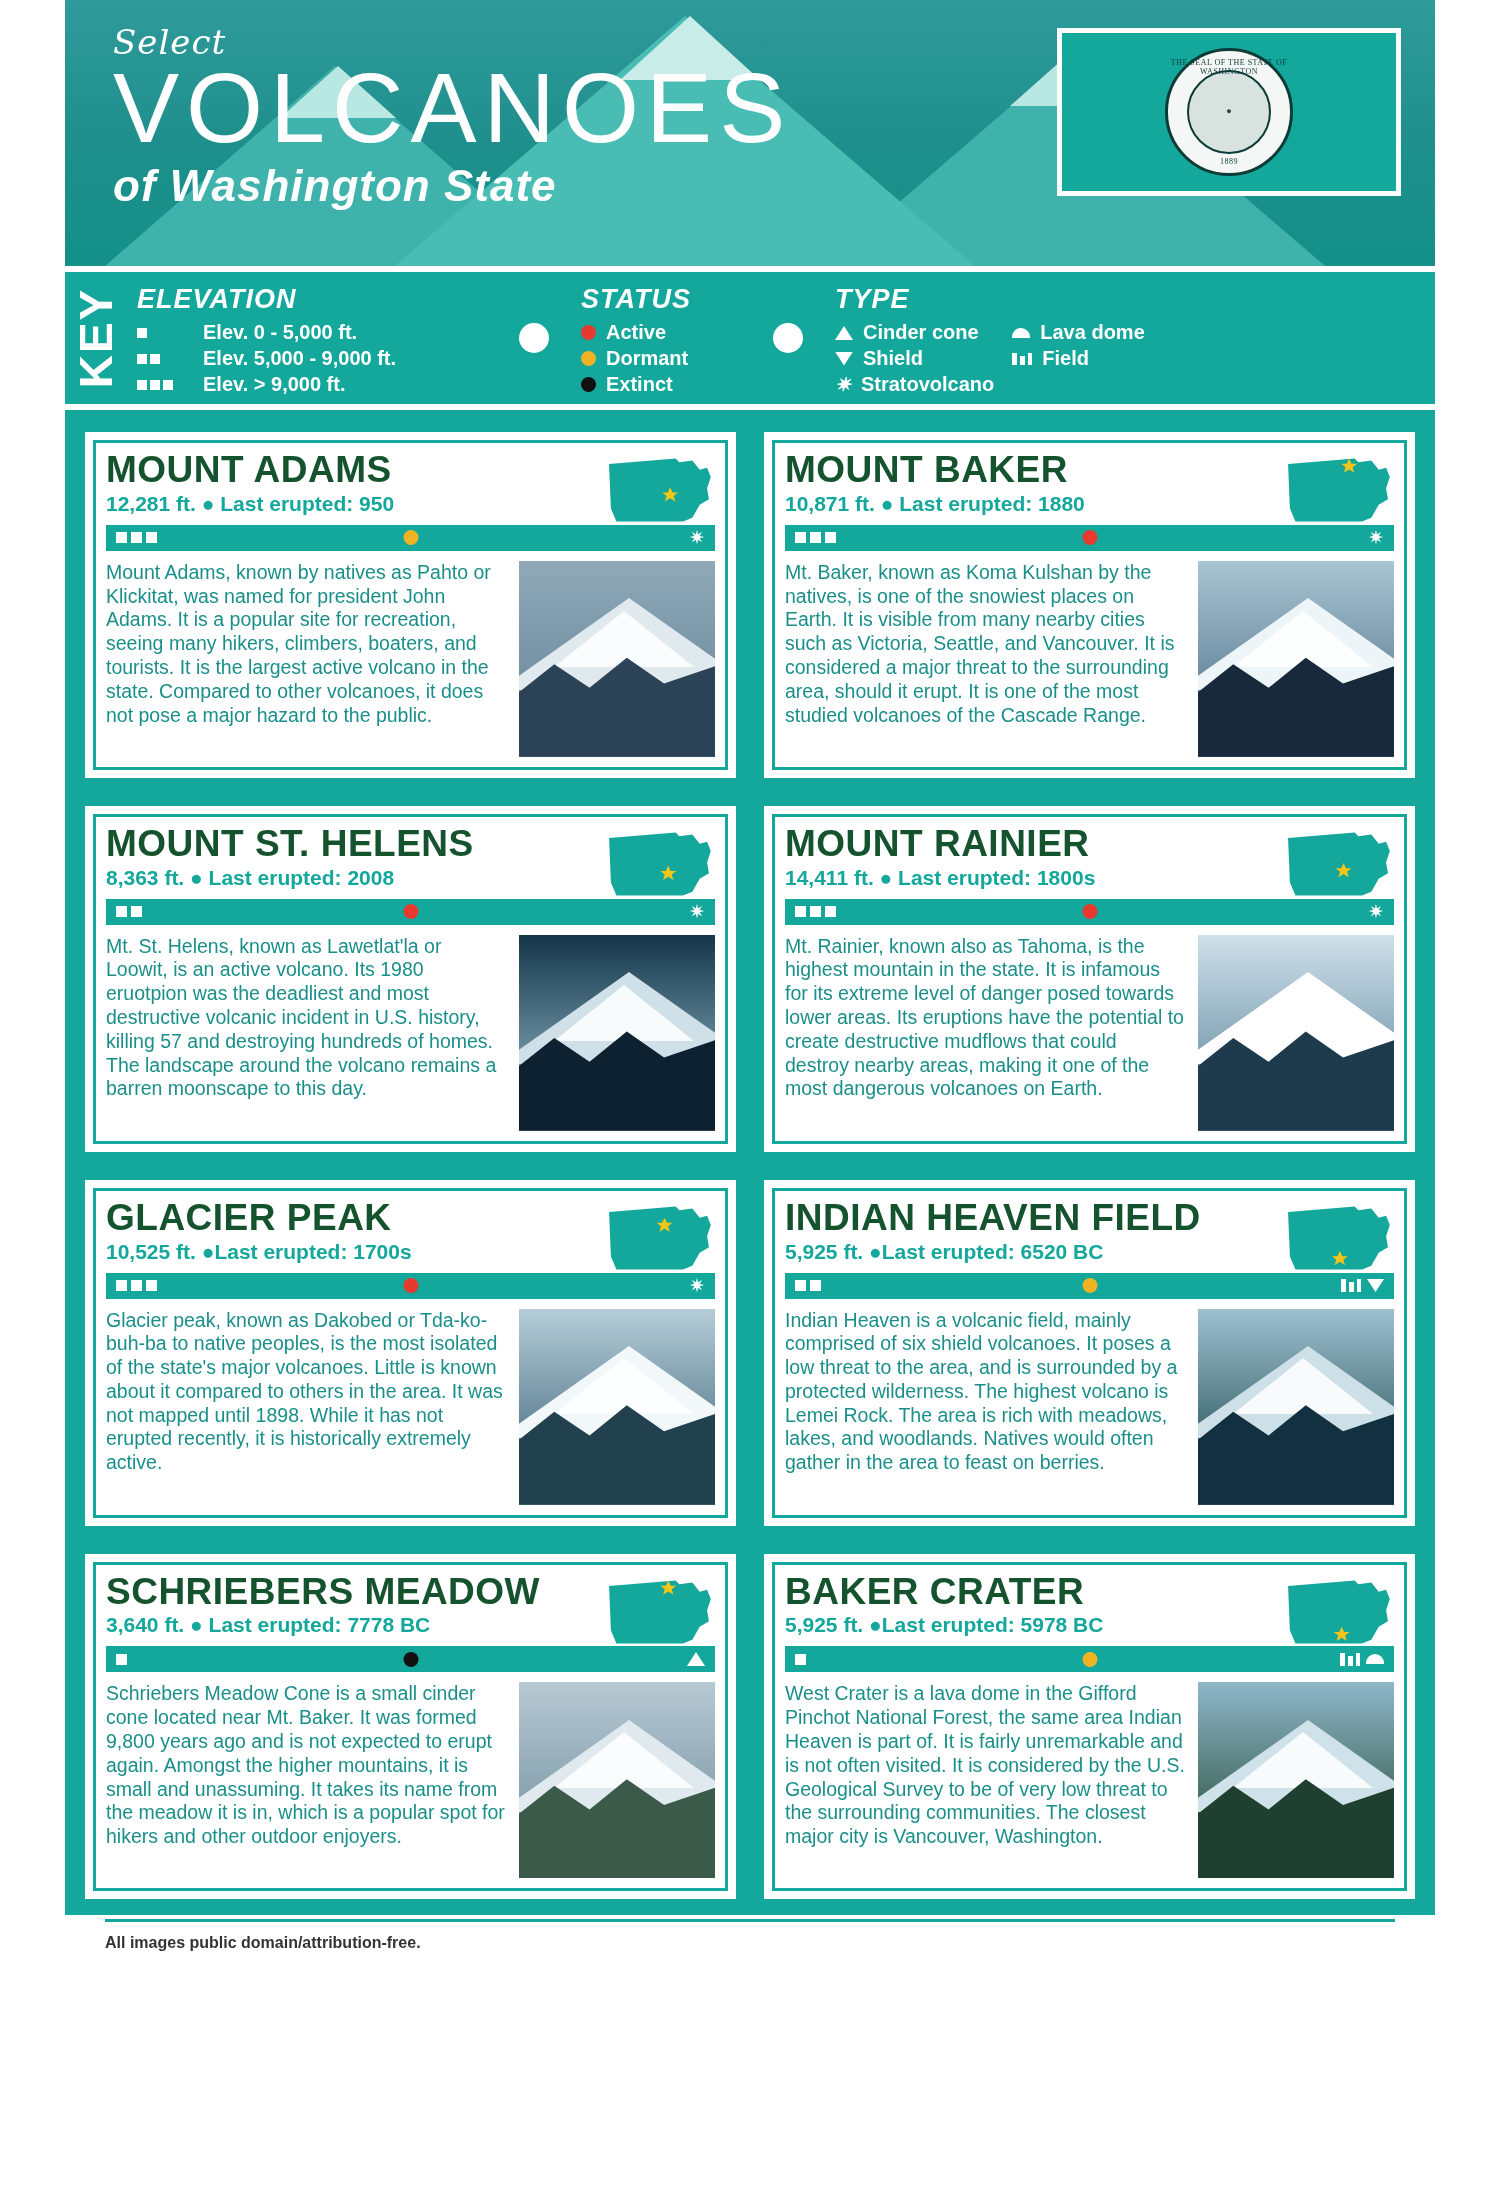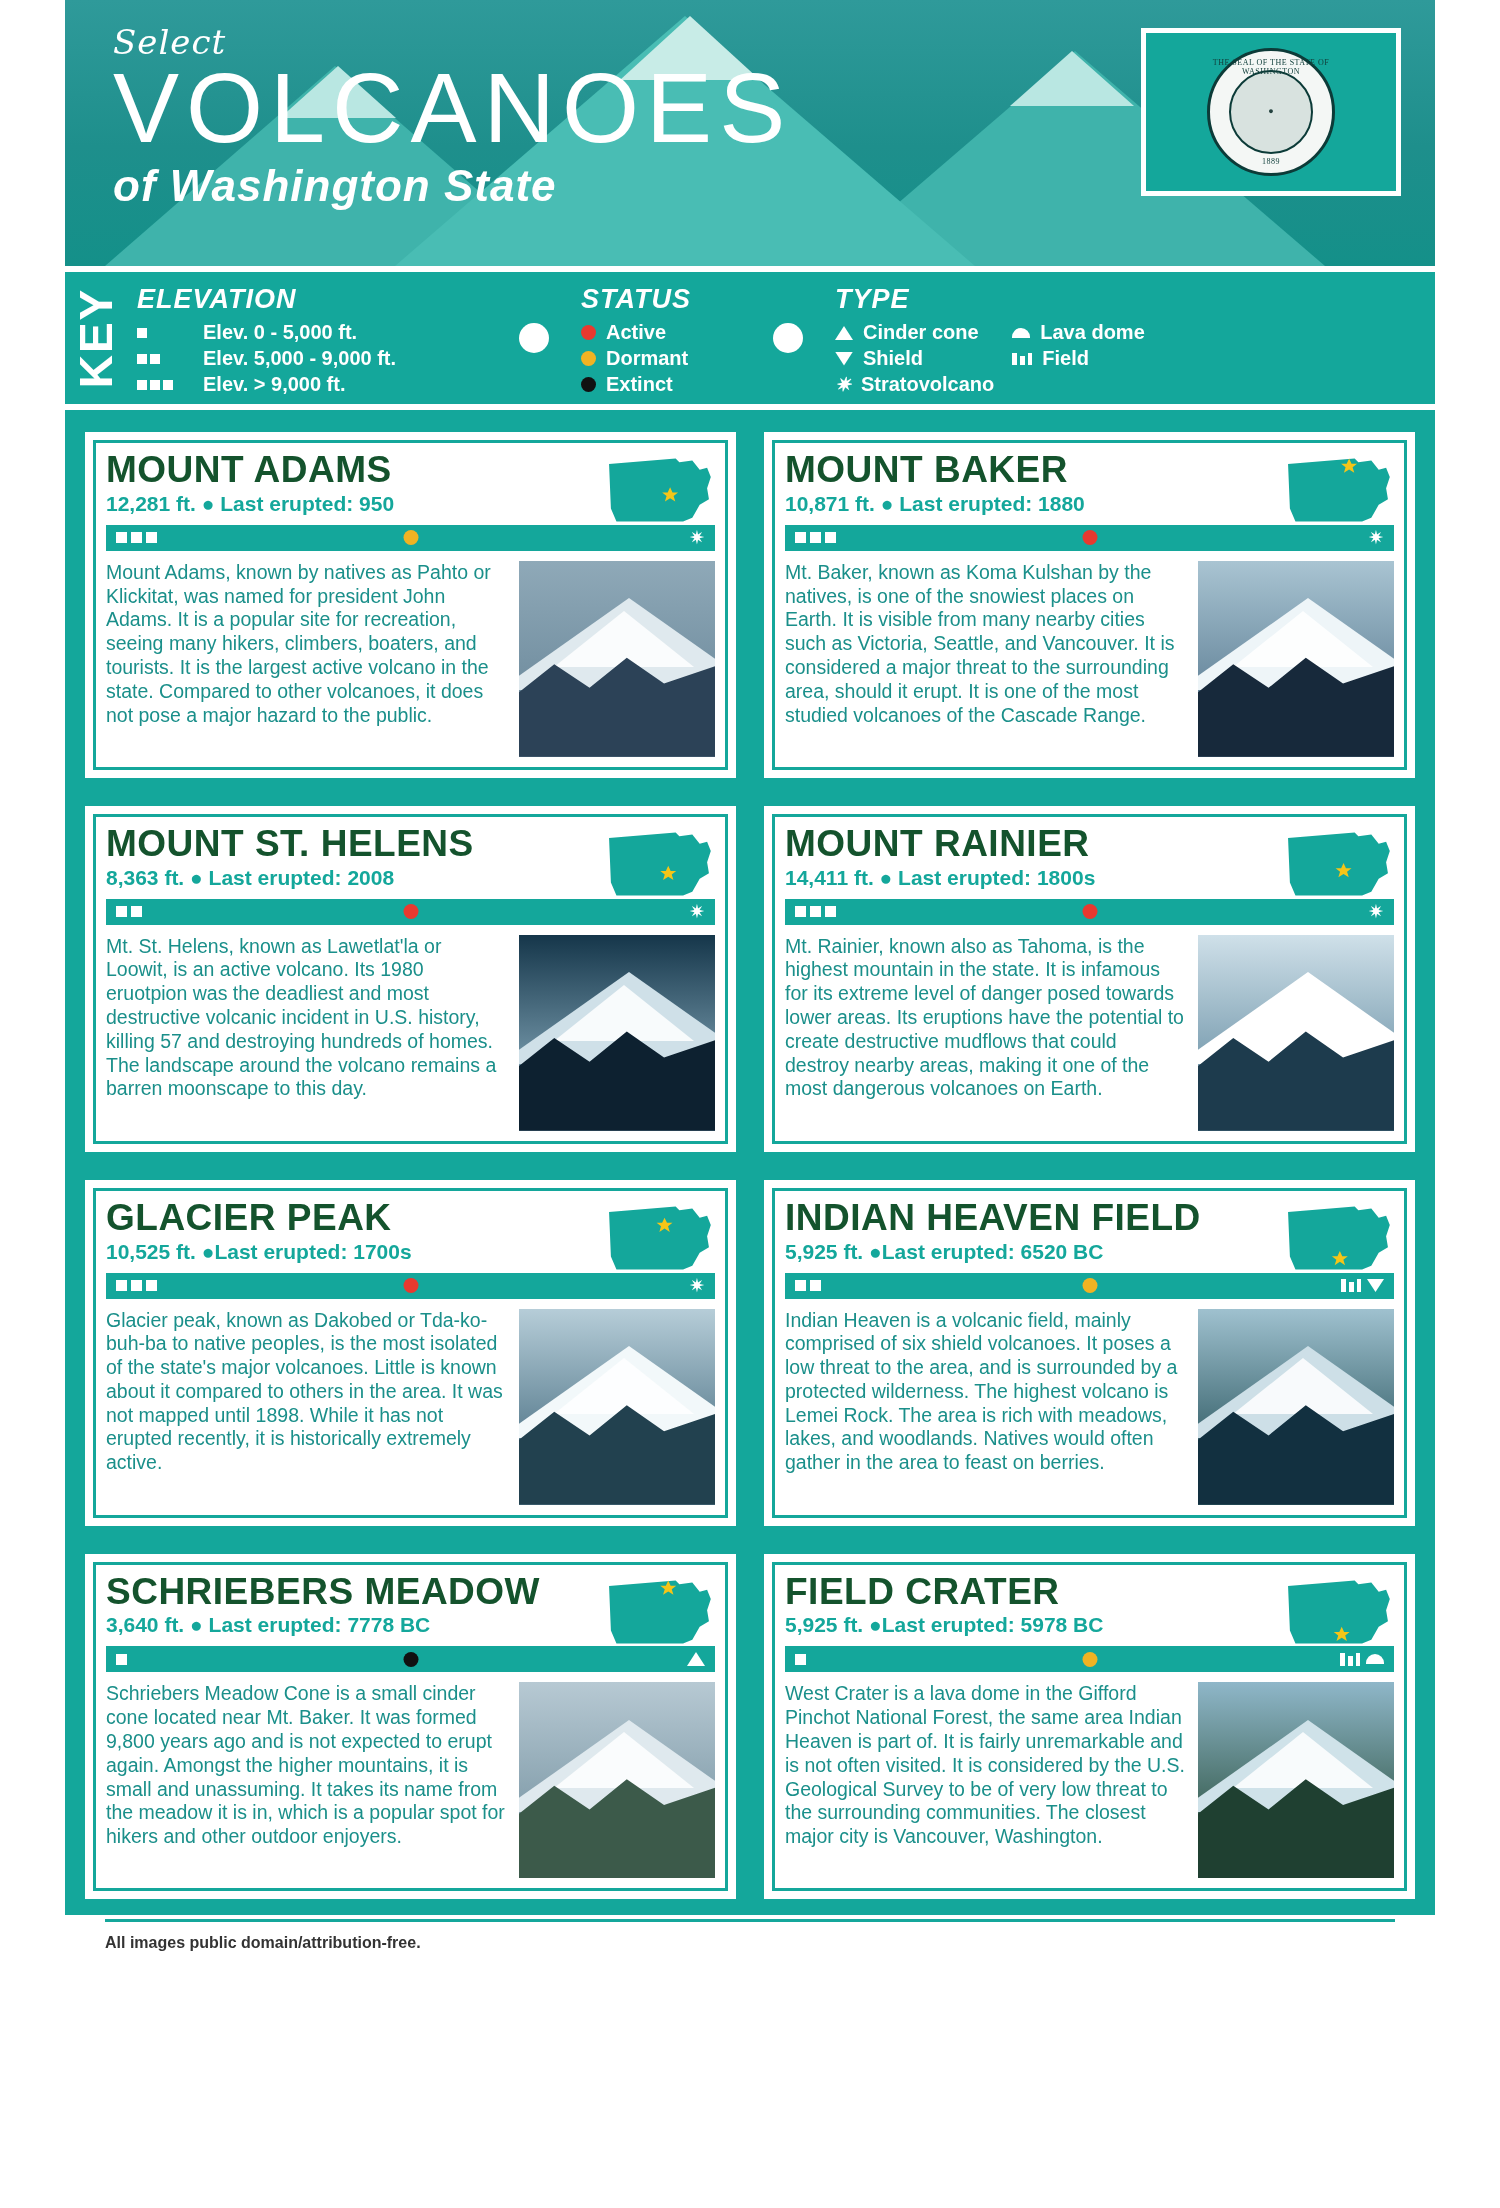--- a/index.html
+++ b/index.html
@@ -77,21 +77,21 @@
     font-weight: bold;
     font-size: 44px;
     letter-spacing: 1px;
     margin-top: 2px;
   }
   .seal-box {
     position: absolute;
     z-index: 4;
     right: 34px;
     top: 28px;
-    width: 260px;
+    width: 344px;
     height: 168px;
     background: #14a79b;
     border: 5px solid #ffffff;
     display: flex;
     align-items: center;
     justify-content: center;
   }
   .seal {
     width: 128px; height: 128px;
     border-radius: 50%;
@@ -653,21 +653,21 @@
     <div style="position:absolute;left:-10%;bottom:34%;width:0;height:0;border-style:solid;border-color:transparent;border-width:0 130px 92px 130px;border-bottom-color:#dfe9ee;"></div>
     <div style="position:absolute;left:18%;bottom:46%;width:0;height:0;border-style:solid;border-color:transparent;border-width:0 70px 56px 70px;border-bottom-color:#ffffff;opacity:.85;"></div>
     <div class="ph-ridge" style="background:#3c5a4a;clip-path:polygon(0 40%,18% 14%,36% 36%,55% 8%,74% 32%,100% 16%,100% 100%,0 100%);"></div>
   </div>
       </div>
     </div>
   </div>
   <div class="card">
     <div class="card-inner">
       <div class="card-head">
-        <h2 class="card-title">FIELD CRATER</h2>
+        <h2 class="card-title">BAKER CRATER</h2>
         <p class="card-sub">5,925 ft.  ●Last erupted: 5978 BC</p>
         <div class="wa-shape">
   <svg viewBox="0 0 120 80">
     <path d="M6 12 L78 6 L82 10 L96 8 L104 18 L112 16 L116 26 L112 38 L114 50
              L104 56 L96 70 L86 74 L64 74 L40 74 L14 74 L8 60 Z" fill="#14a79b"></path>
     <polygon points="64,56 66.6,61.6 72.6,61.6
                      67.8,65.4 69.6,71.4 64,67.8
                      58.4,71.4 60.2,65.4 55.4,61.6
                      61.4,61.6" fill="#f5c518"></polygon>
   </svg>

